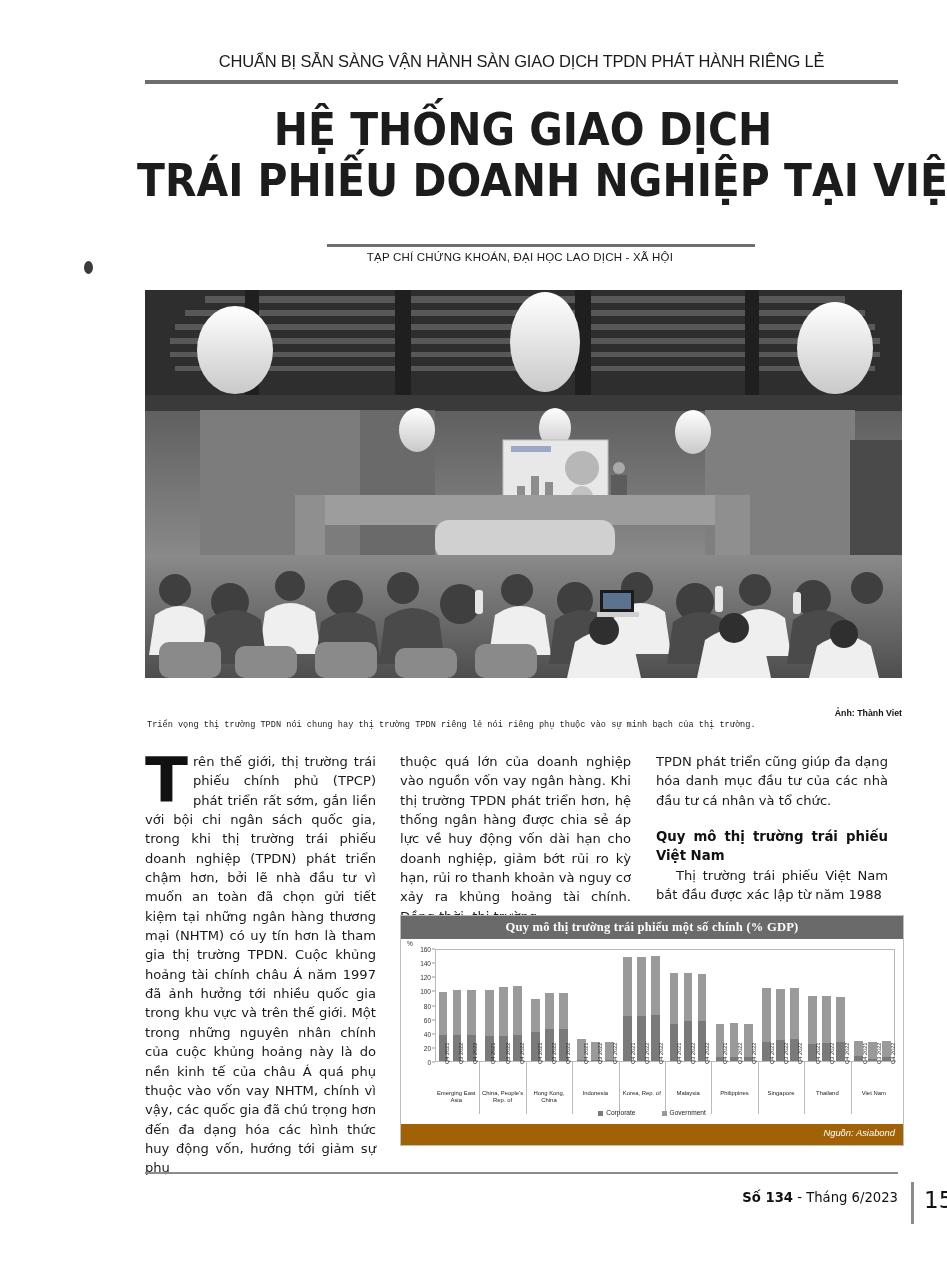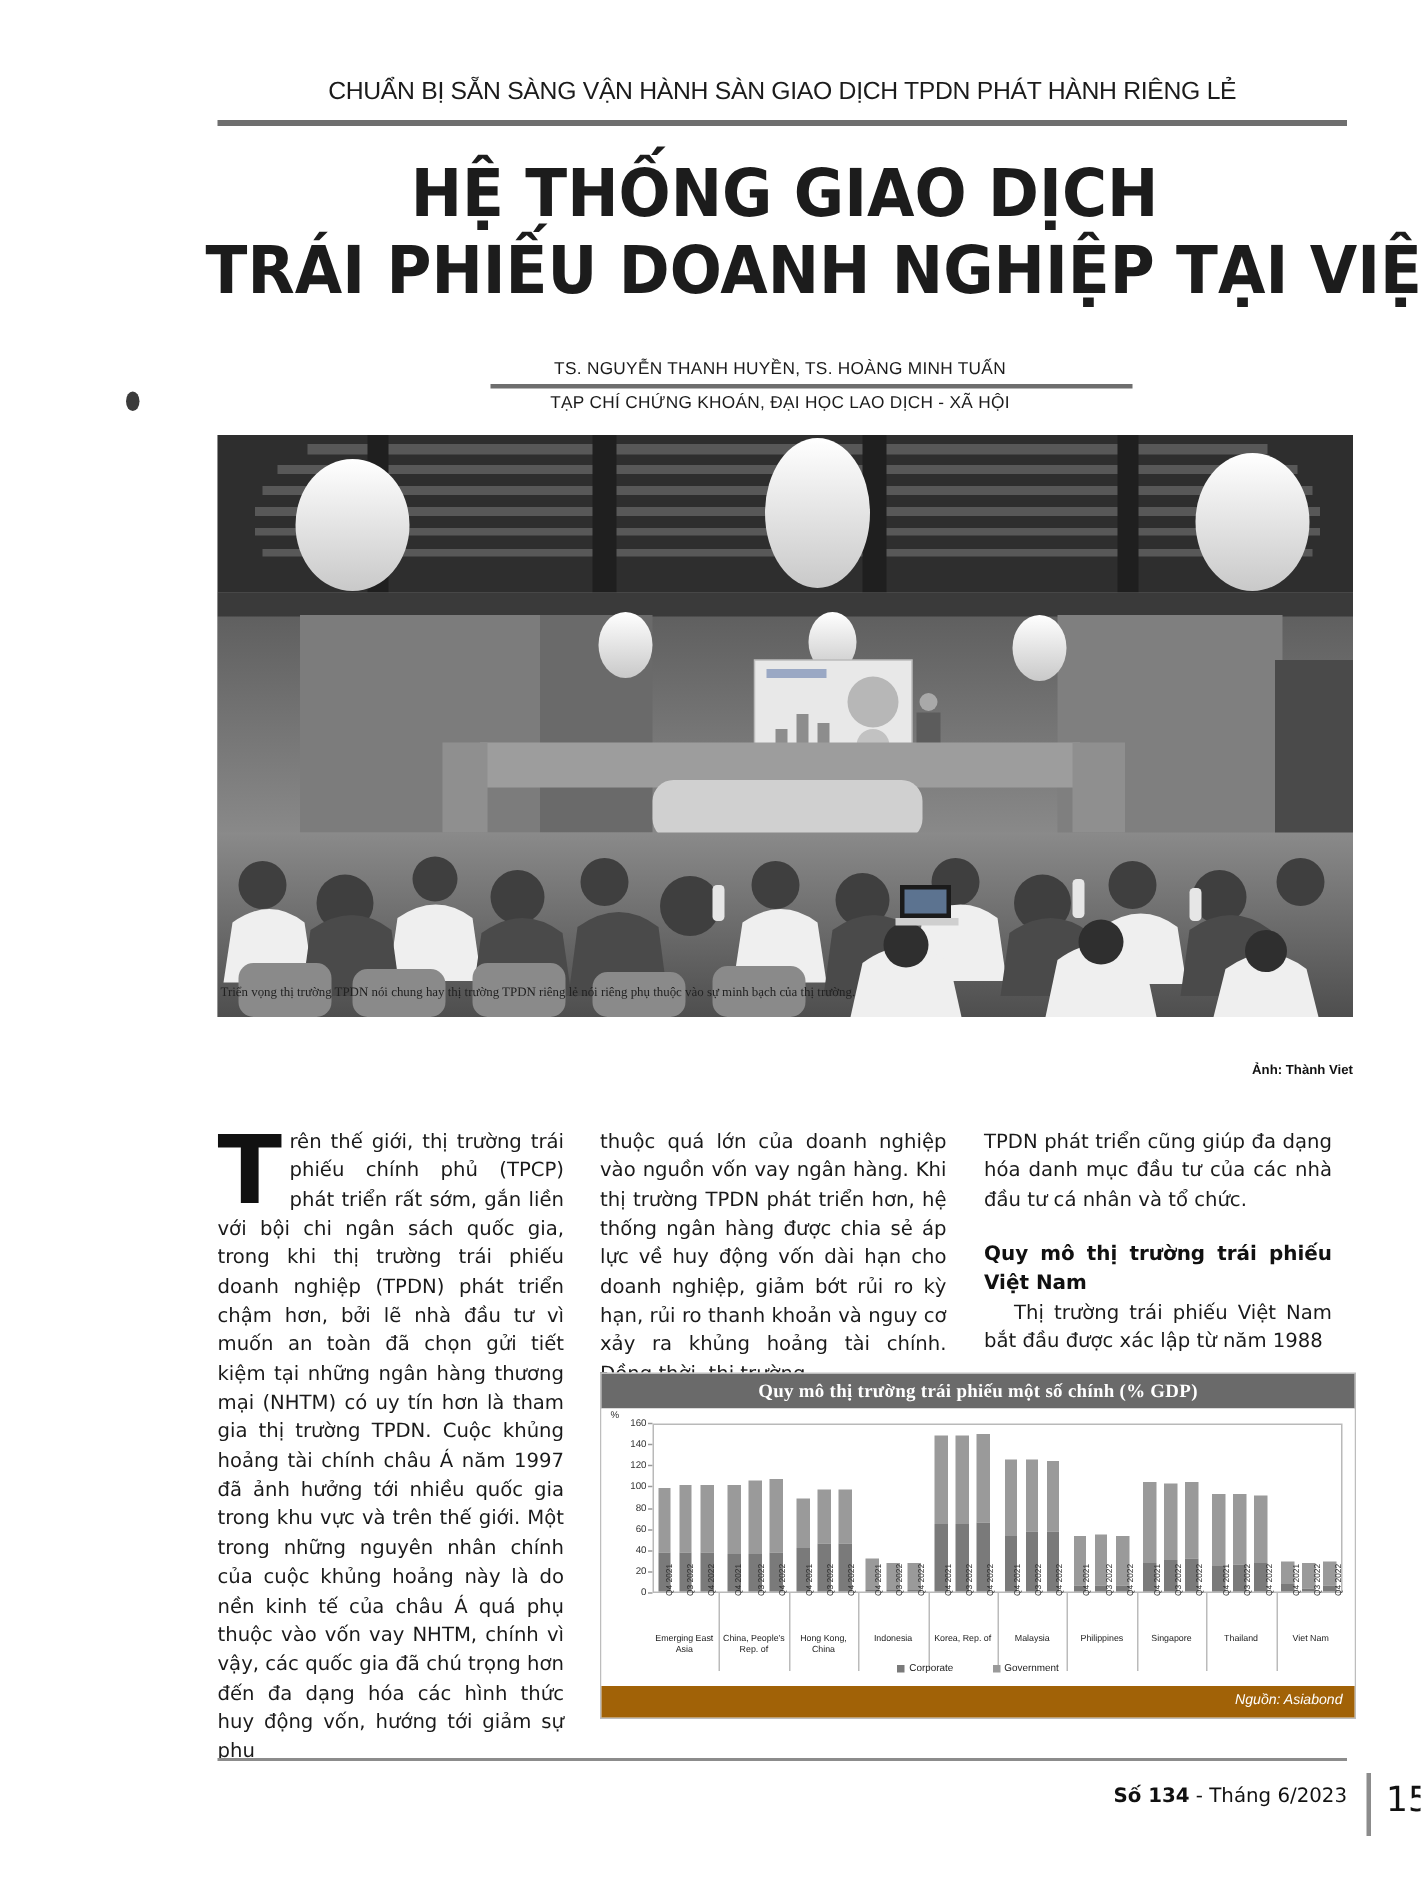--- a/index.html
+++ b/index.html
@@ -81,22 +81,22 @@
 
   
   .photo{
     position:absolute; left:97px; top:290px; width:757px; height:388px;
     overflow:hidden;
     background:#4a4a4a;
   }
   .photo svg{display:block;width:100%;height:100%;}
 
   .caption{
-    position:absolute; left:99px; top:656px; width:755px;
-    font-family:Liberation Serif, serif;
+    position:absolute; left:99px; top:720px; width:755px;
+    font-family:Liberation Mono, monospace;
     font-size:8.6px;
     color:#222;
     letter-spacing:0px;
   }
   .credit{
     position:absolute; left:99px; top:708px; width:755px;
     text-align:right;
     font-family:"Liberation Sans", sans-serif;
     font-size:8.8px;
     font-weight:bold;
@@ -275,21 +275,20 @@
 
   <div class="runninghead">CHUẨN BỊ SẴN SÀNG VẬN HÀNH SÀN GIAO DỊCH TPDN PHÁT HÀNH RIÊNG LẺ</div>
   <div class="rule-top"></div>
 
   <div class="title-block">
     <div class="title-line l1">HỆ THỐNG GIAO DỊCH</div>
     <div class="title-line l2">TRÁI PHIẾU DOANH NGHIỆP TẠI VIỆT NAM</div>
   </div>
 
   <div class="byline">
-    <div class="names">TS. NGUYỄN THANH HUYỀN, TS. HOÀNG MINH TUẤN</div>
     <div class="byline-rule"></div>
     <div class="affil">TẠP CHÍ CHỨNG KHOÁN, ĐẠI HỌC LAO DỊCH - XÃ HỘI</div>
   </div>
   <div class="byline-dot"></div>
 
   <div class="photo">
     <svg viewBox="0 0 757 388" preserveAspectRatio="none">
       <defs>
         <linearGradient id="lamp" x1="0" y1="0" x2="0" y2="1">
           <stop offset="0%" stop-color="#ffffff"></stop>

